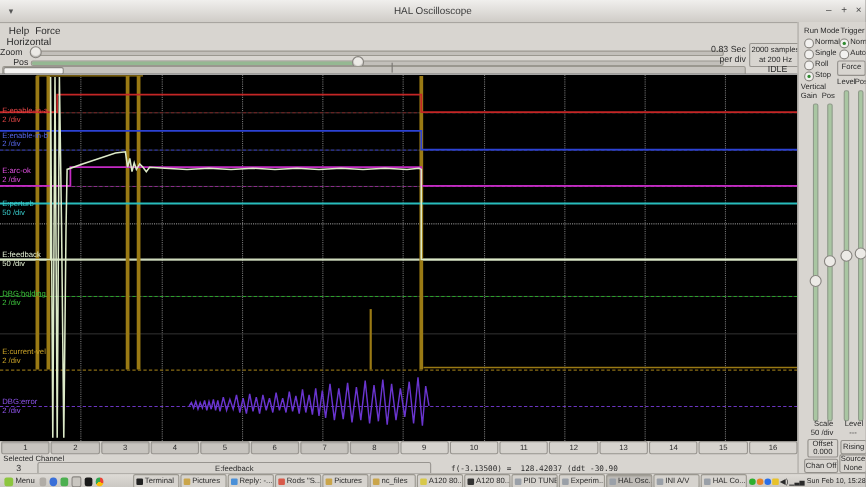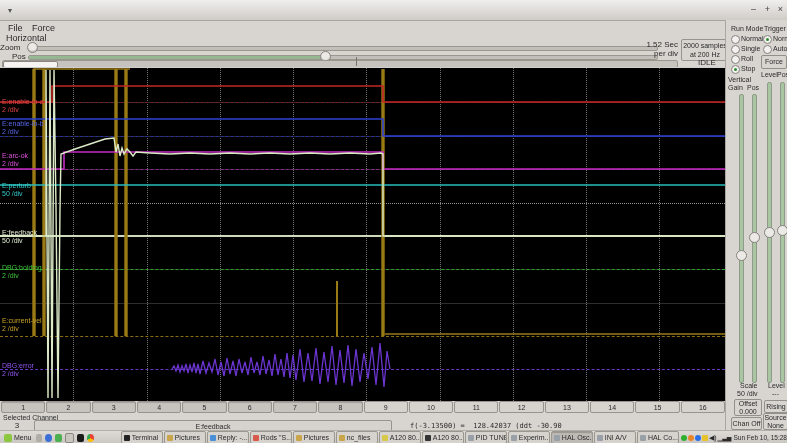--- a/index.html
+++ b/index.html
@@ -79,40 +79,41 @@
   .tbtn.active{background:#bebbb6;box-shadow:inset 0 1px 1px #9a978f;}
   .ticon{width:6px;height:6px;border-radius:1px;flex:none;}
   .tray-dot{width:6px;height:6px;border-radius:50%;margin-left:1px;flex:none;}
   #clock{margin-left:2px;font-size:6.5px;white-space:nowrap;}
 </style>
 </head>
 <body>
 
 <div id="titlebar" class="abs">
   <span id="win-menu-icon" class="abs">▾</span>
+  <div id="title" class="abs">HAL Oscilloscope</div>
   <span class="winctl abs" style="left:748px">–</span>
   <span class="winctl abs" style="left:762px">+</span>
   <span class="winctl abs" style="left:775px">×</span>
 </div>
 
-<span class="menu-item abs" style="left:8px">File</span>
+<span class="menu-item abs" style="left:8px">Help</span>
 <span class="menu-item abs" style="left:32px">Force</span>
 
 <div id="horiz-label" class="abs">Horizontal</div>
 <span class="sl-label abs" style="left:0;top:43px">Zoom</span>
 <div class="sl-track abs" style="left:28px;top:46px;width:628px"></div>
 <div class="sl-thumb abs" style="left:27px;top:42px"></div>
 
 <span class="sl-label abs" style="left:12px;top:52px">Pos</span>
 <div class="sl-track abs" style="left:28px;top:55px;width:628px">
   <div class="sl-fill" style="width:296px"></div>
 </div>
 <div class="sl-thumb abs" style="left:320px;top:51px"></div>
 
-<div id="rate1" class="abs" style="left:642px;top:40px">1.52 Sec</div>
+<div id="rate1" class="abs" style="left:642px;top:40px">0.83 Sec</div>
 <div id="rate2" class="abs" style="left:642px;top:49px">per div</div>
 <div id="samples-btn" class="abs">
   <div>2000 samples</div>
   <div>at 200 Hz</div>
 </div>
 
 <div id="viewbar" class="abs">
   <div id="viewbar-thumb" class="abs"></div>
 </div>
 <div id="trig-tick" class="abs"></div>

